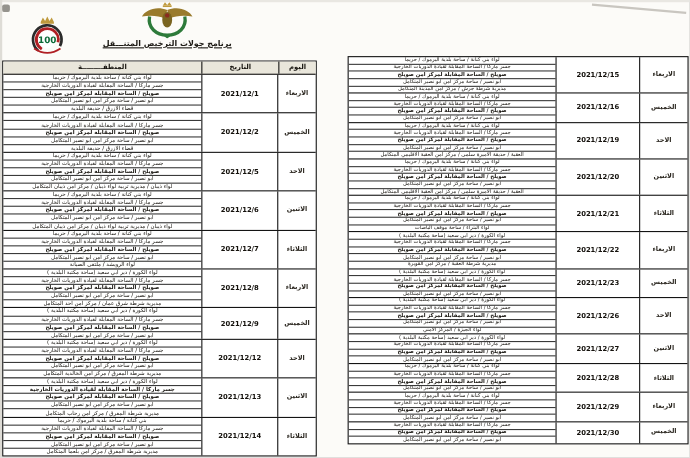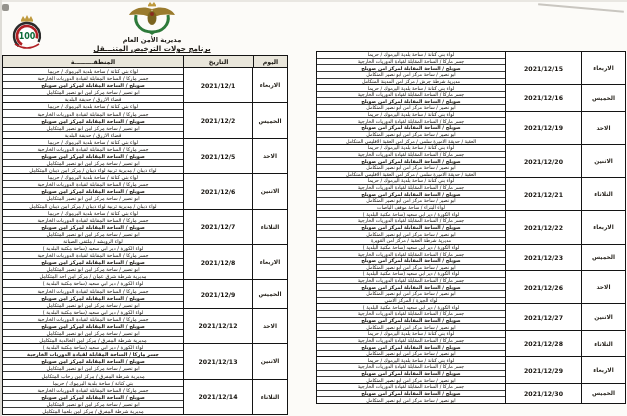--- a/index.html
+++ b/index.html
@@ -13,21 +13,21 @@
   .diag{position:absolute;left:538px;top:7px;width:86px;height:1.5px;background:#c9c6c0;transform:rotate(5deg);}
 
   
   .hdr{position:absolute;left:86px;top:1px;width:132px;text-align:center;color:#1d1a15;}
   .hdr svg{display:block;margin:0 auto;}
   .hline{font-weight:bold;line-height:1.25;direction:rtl;}
   .hline1{font-size:6.6px;margin-top:1px;}
   .hline2{font-size:6.6px;}
   .hline3{font-size:7.2px;text-decoration:underline;}
 
-  .cent{position:absolute;left:0;top:14px;width:54px;}
+  .cent{position:absolute;left:16px;top:14px;width:54px;}
   .cent svg{display:block;margin:0 auto;}
   .cent-cap{font-size:3.6px;color:#a8893c;font-weight:bold;direction:rtl;line-height:1;margin-top:1px;}
 
   
   .tbl{position:absolute;background:#fff;border:1.6px solid #141414;box-sizing:border-box;}
   .tbl-left{left:2px;top:55px;width:286px;}
   .tbl-right{left:316px;top:51px;width:310px;}
 
   .thead{display:flex;height:12px;background:#e9e6db;border-bottom:1.6px solid #141414;box-sizing:border-box;}
   .th{display:flex;align-items:center;justify-content:center;font-weight:bold;font-size:6.2px;direction:rtl;color:#14110c;box-sizing:border-box;}
@@ -82,21 +82,20 @@
     <svg width="52" height="34" viewBox="0 0 52 34">
       <path d="M22 4 L24 1 L26 3.5 L28 1 L30 4 Z" fill="#bf9a3e"></path>
       <rect x="22" y="4" width="8" height="1.4" fill="#bf9a3e"></rect>
       <path d="M26 8 C 16 4, 6 8, 3 14 C 10 13, 18 13, 24 16 Z" fill="#9a7b2d"></path>
       <path d="M26 8 C 36 4, 46 8, 49 14 C 42 13, 34 13, 28 16 Z" fill="#9a7b2d"></path>
       <ellipse cx="26" cy="17" rx="4.5" ry="7" fill="#7a6420"></ellipse>
       <circle cx="26" cy="13" r="2" fill="#8a2b20"></circle>
       <path d="M10 14 C 8 24, 16 31, 26 31 C 36 31, 44 24, 42 14" fill="none" stroke="#2d7a3a" stroke-width="3"></path>
       <path d="M22 31 L30 31 L26 34 Z" fill="#2d7a3a"></path>
     </svg>
-    <div class="hline hline1">مديرية الأمن العام</div>
     <div class="hline hline3">برنامج جولات الترخيص المتنـــقل</div>
   </div>
 
   <div class="tbl tbl-left">
     <div class="thead">
       <div class="th c-area">المنطقـــــــــة</div>
       <div class="th c-date">التاريخ</div>
       <div class="th c-day">اليوم</div>
     </div>
     <div class="tbody" id="tbody-left">

